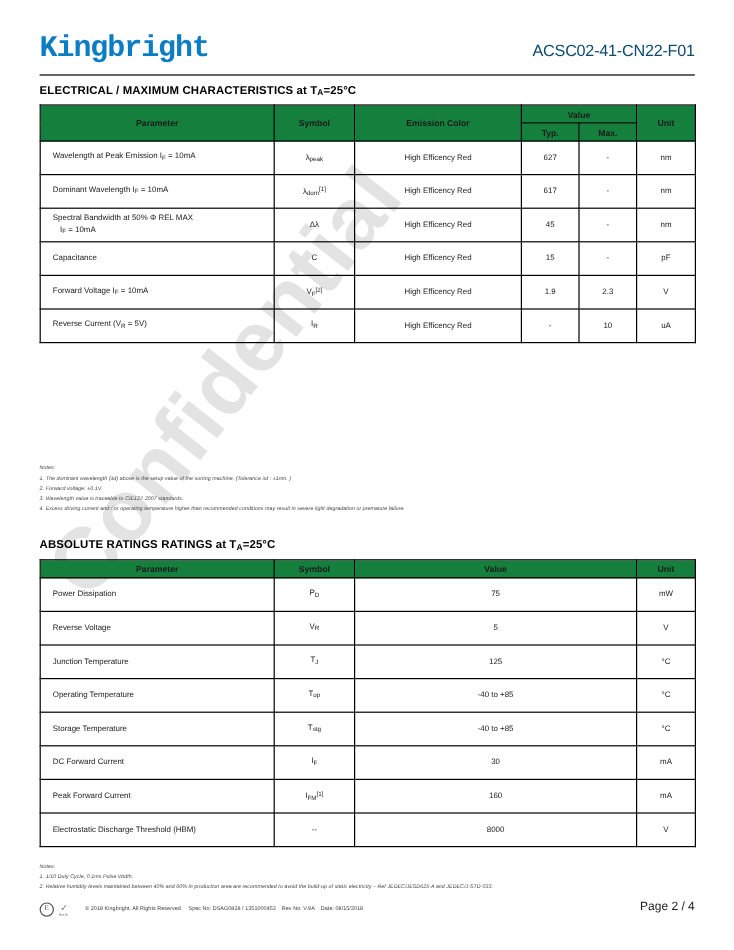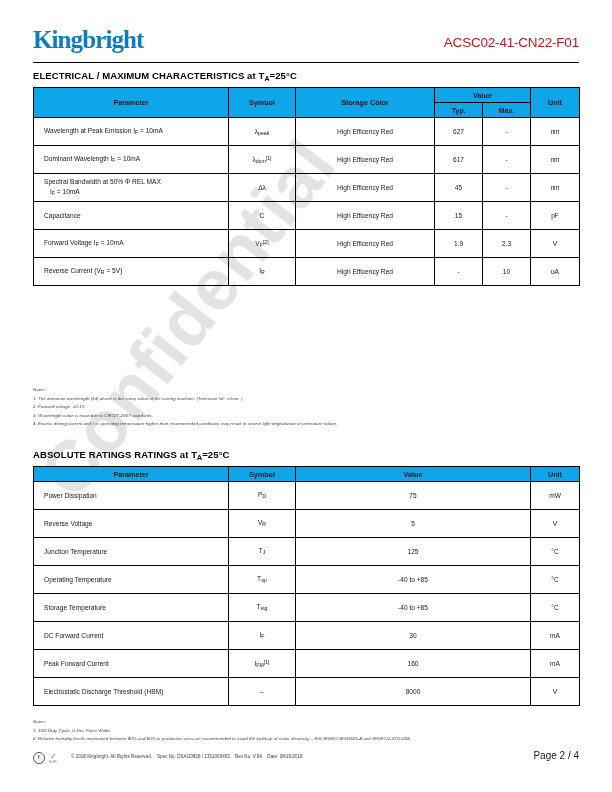--- a/index.html
+++ b/index.html
@@ -57,28 +57,28 @@
     height: 40px;
   }
   .logo {
     position: absolute;
     left: 0;
     top: 0;
     font-size: 25px;
     font-weight: bold;
     color: #0b7dc4;
     letter-spacing: -0.9px;
-    font-family: Liberation Serif, serif;
+    font-family: Liberation Mono, monospace;
   }
   .partno {
     position: absolute;
     right: 0;
     top: 9px;
     font-size: 13.5px;
-    color: #b91c1c;
+    color: #0c4a6e;
     letter-spacing: -0.2px;
     font-family: "Liberation Sans", sans-serif;
   }
   .header-rule {
     position: absolute;
     left: 33px;
     top: 62px;
     width: 546px;
     height: 1px;
     background: #000;
@@ -109,21 +109,21 @@
   #table-absmax { top: 466px; }
 
   th, td {
     border: 1px solid #000;
     font-size: 6.6px;
     color: #1a1a1a;
     padding: 0;
     vertical-align: middle;
   }
   thead th {
-    background: #0ea5e9;
+    background: #15803d;
     text-align: center;
     font-weight: bold;
     font-size: 7.2px;
     height: 14px;
   }
   tbody td { height: 27px; }
   .c-param  { text-align: left; padding-left: 10px; line-height: 1.45; }
   .c-center { text-align: center; }
 
   sub { font-size: 5.2px; vertical-align: -0.22em; }
@@ -234,21 +234,21 @@
           <col style="width:67px">
           <col style="width:139px">
         <col style="width:48px">
           <col style="width:48px">
           <col style="width:49px">
       </colgroup>
       <thead>
         <tr>
           <th rowspan="2">Parameter</th>
           <th rowspan="2">Symbol</th>
-          <th rowspan="2">Storage Color</th>
+          <th rowspan="2">Emission Color</th>
           <th colspan="2">Value</th>
           <th rowspan="2">Unit</th>
         </tr>
         <tr>
           <th>Typ.</th>
           <th>Max.</th>
         </tr>
       </thead>
       <tbody>
         <tr>

